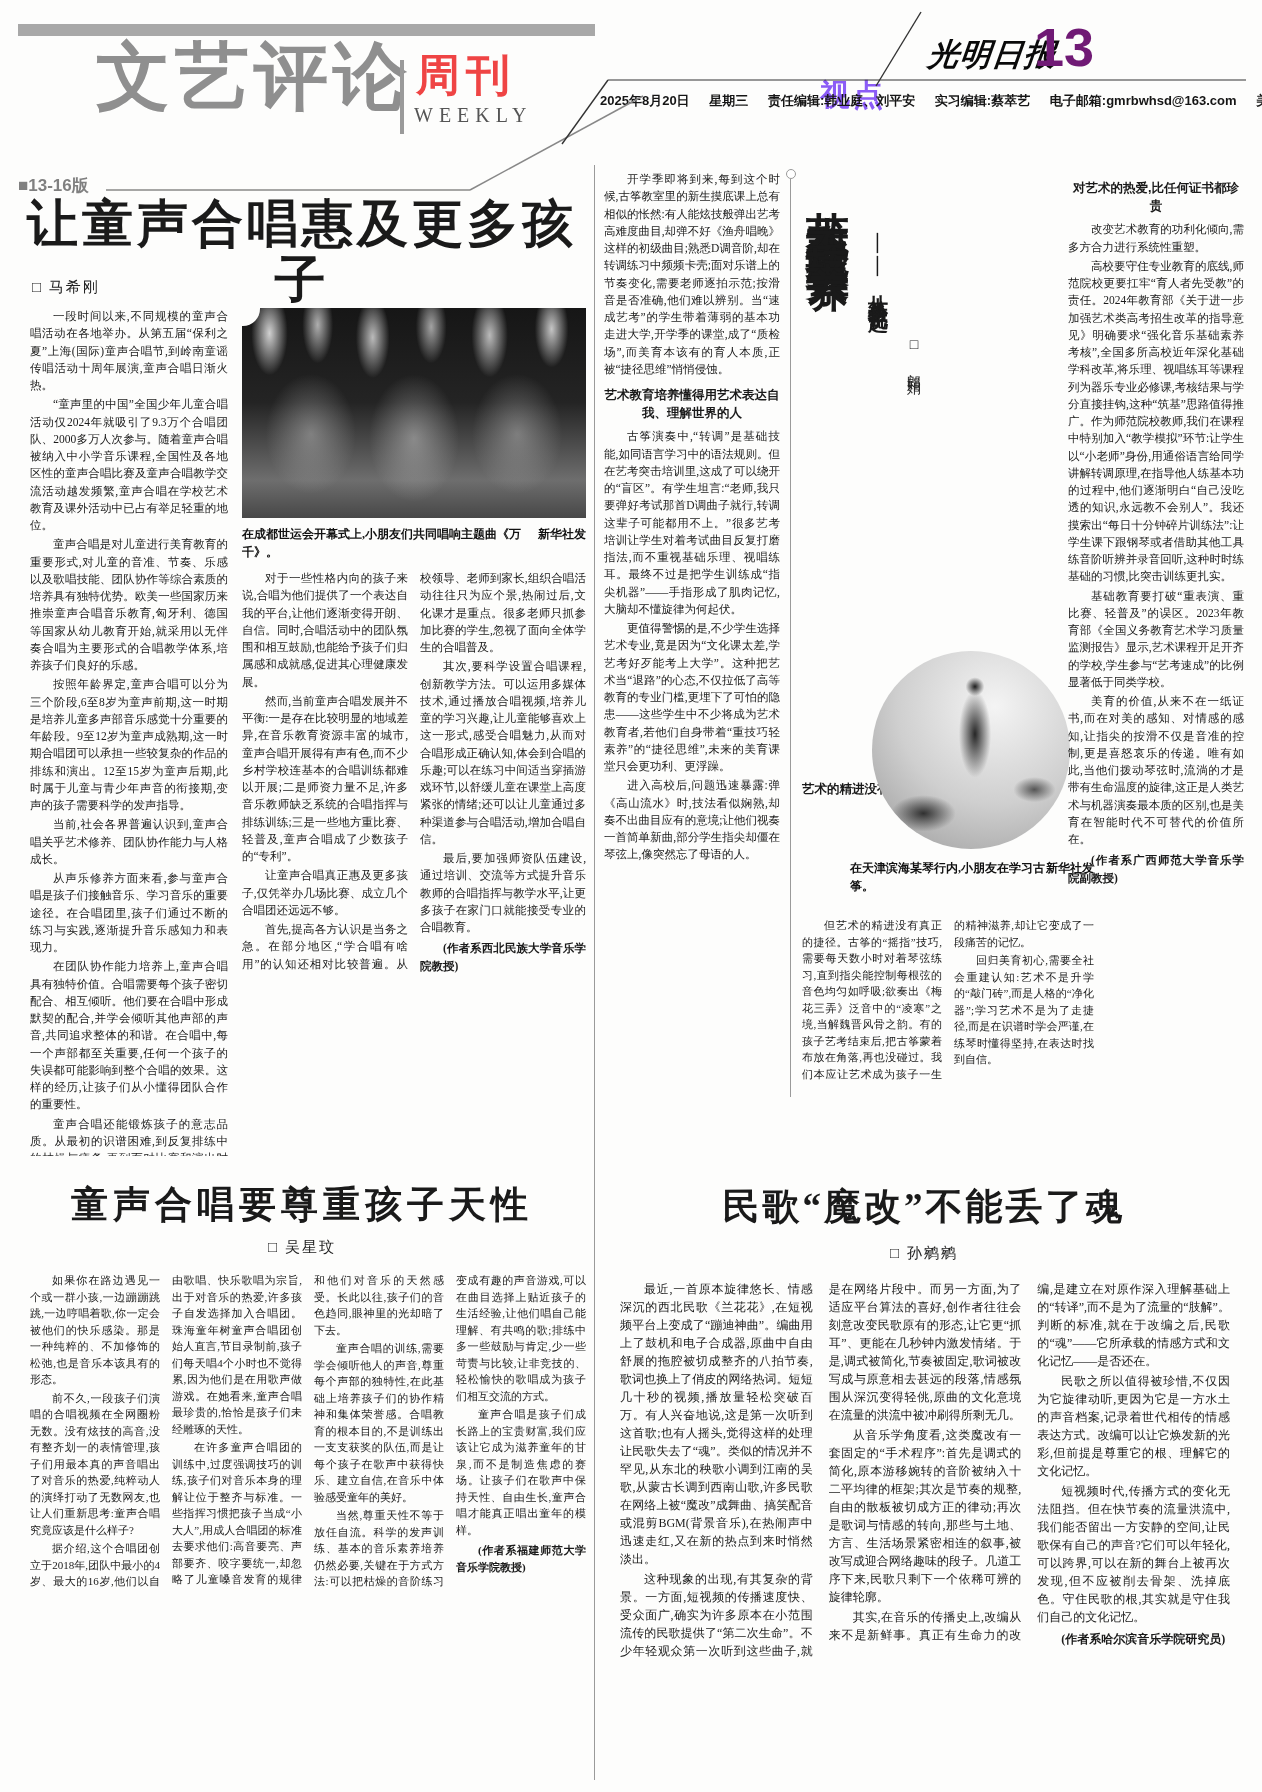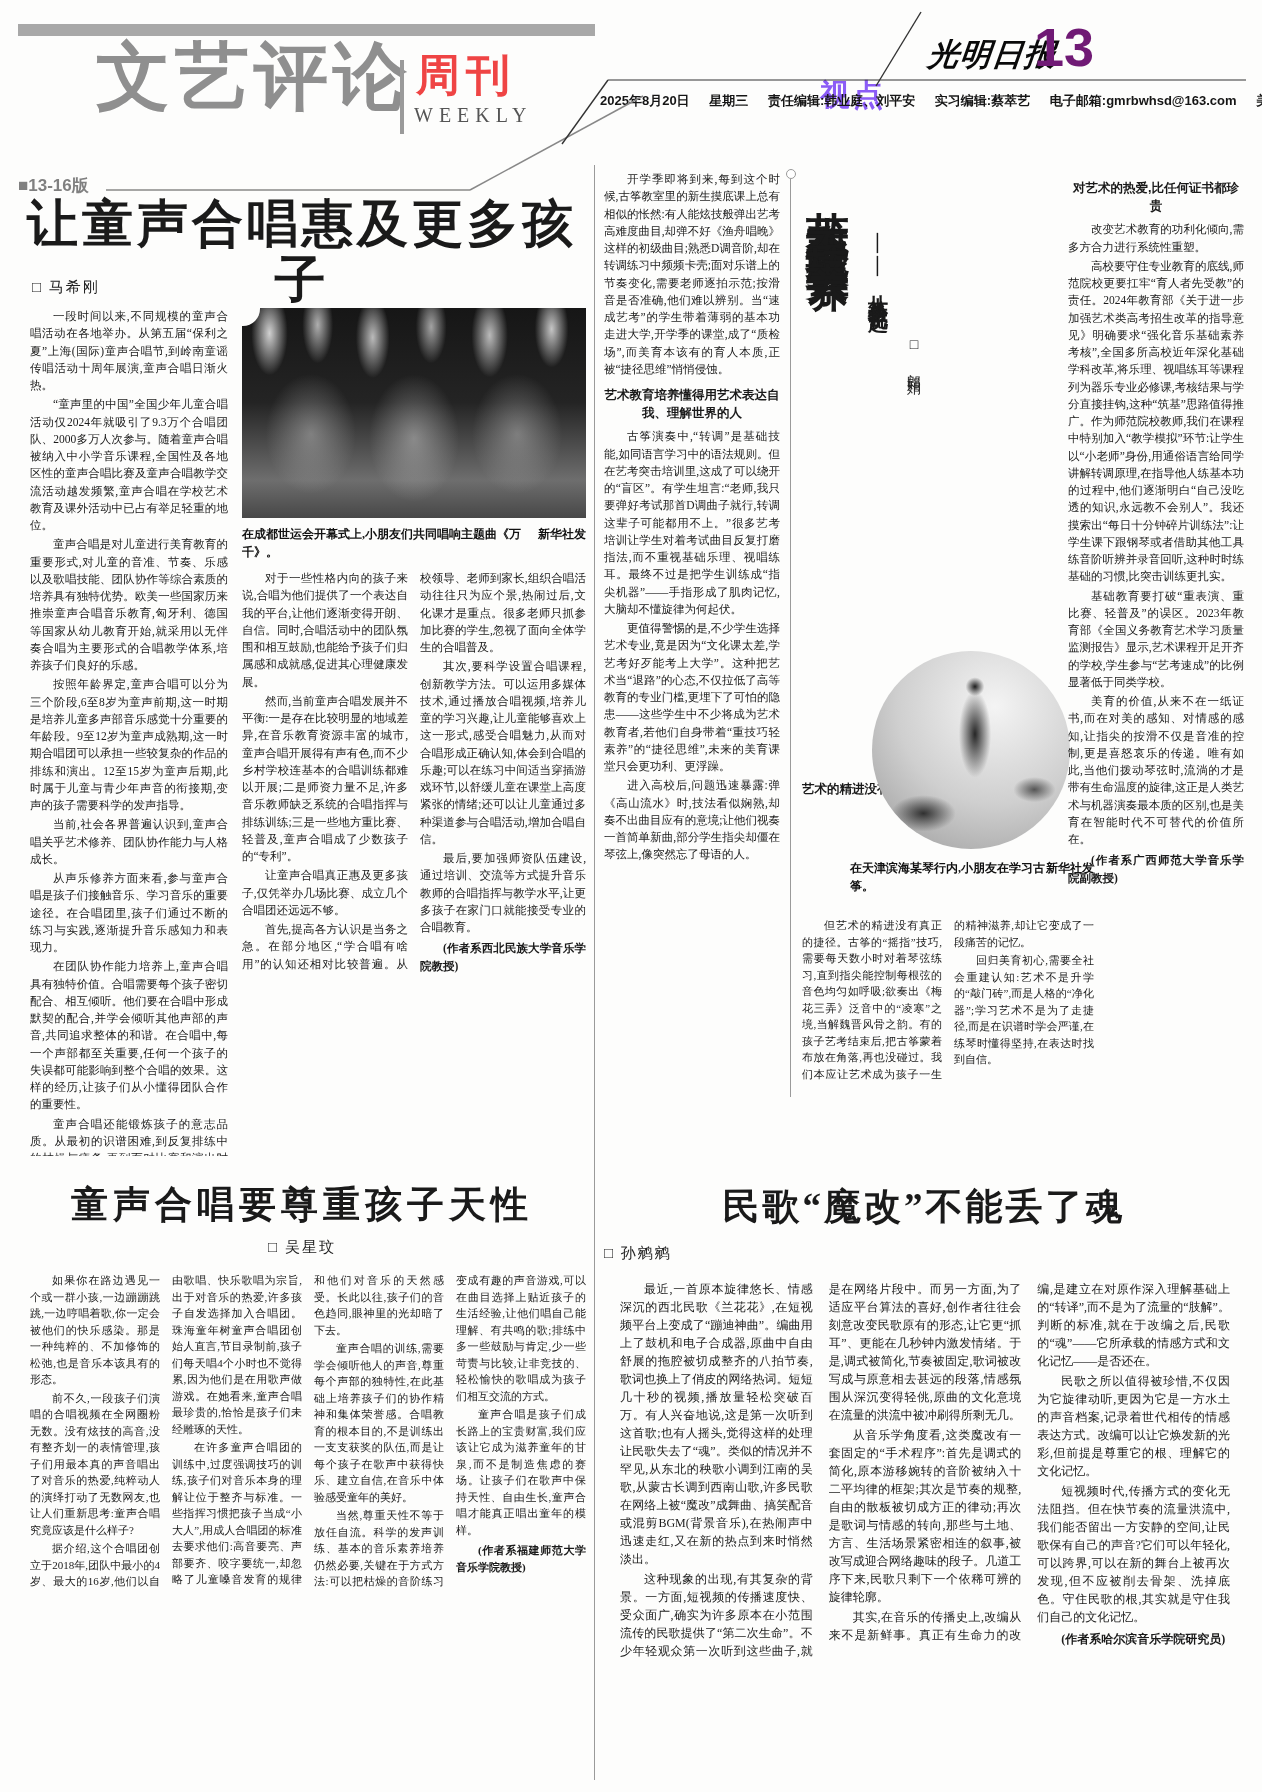--- a/index.html
+++ b/index.html
@@ -72,21 +72,21 @@
   .a2-center-txt{left:198px;top:752px;width:292px;height:182px;column-count:2;column-gap:12px;font-size:11px;}
   .a2-colC{left:464px;top:6px;width:176px;height:928px;}
   
   .a3{left:18px;top:1172px;width:568px;height:612px;}
   .a3-title{left:0;top:8px;width:568px;text-align:center;font-size:37px;font-weight:900;letter-spacing:5px;}
   .a3-author{left:0;top:66px;width:568px;text-align:center;}
   .a3-body{left:12px;top:100px;width:556px;height:505px;column-count:4;column-gap:12px;font-size:11px;}
   
   .a4{left:604px;top:1168px;width:640px;height:672px;}
   .a4-title{left:0;top:14px;width:640px;text-align:center;font-size:37px;font-weight:900;letter-spacing:3px;}
-  .a4-author{left:0;top:76px;width:640px;text-align:left;}
+  .a4-author{left:0;top:76px;width:640px;text-align:center;}
   .a4-body{left:16px;top:112px;width:610px;height:548px;column-count:3;column-gap:16px;font-size:12px;}
 </style>
 </head>
 <body>
 
 <div class="abs topbar"></div>
 <div class="abs masthead">文艺评论</div>
 <div class="abs mh-div"></div>
 <div class="abs weekly-cn">周刊</div>
 <div class="abs weekly-en">WEEKLY</div>

